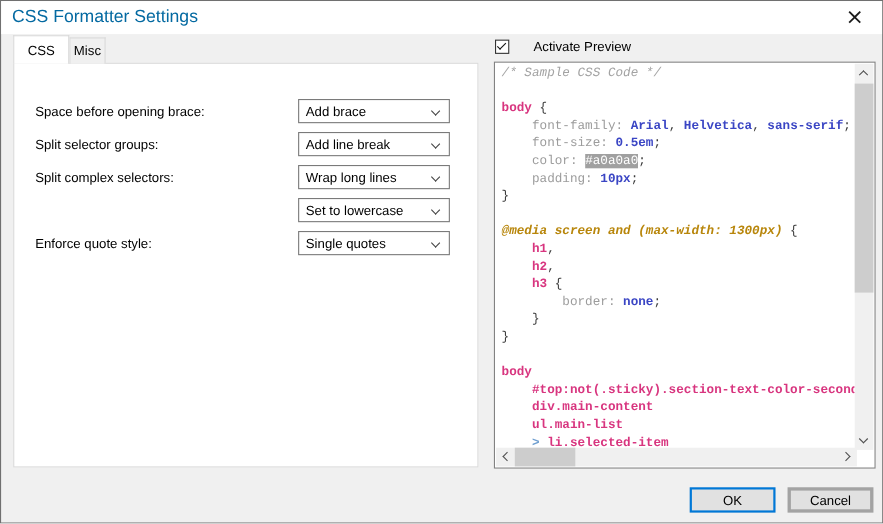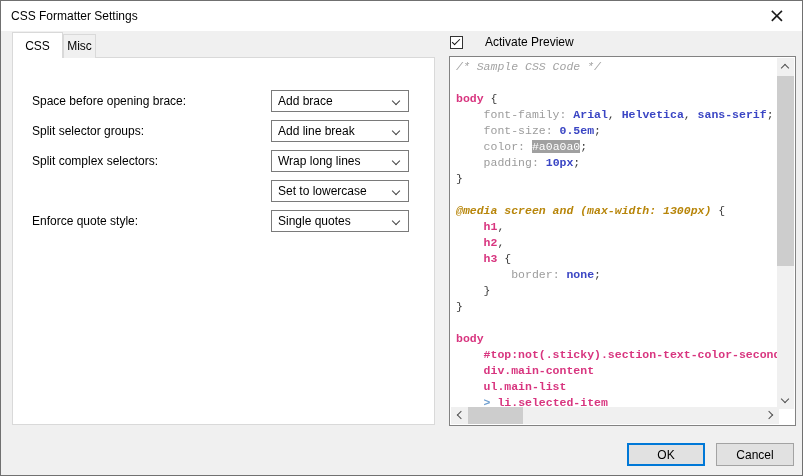--- a/index.html
+++ b/index.html
@@ -4,21 +4,21 @@
 <style>
   html,body{margin:0;padding:0;background:#fff;}
   *{box-sizing:border-box;}
   .dialog{
     position:relative;width:803px;height:476px;
     background:#f0f0f0;border:1px solid #707070;
     font-family:"Liberation Sans",sans-serif;color:#000;overflow:hidden;
   }
   
   .titlebar{position:absolute;left:0;top:0;width:100%;height:30px;background:#ffffff;}
-  .title{position:absolute;left:10px;top:0;line-height:30px;font-size:12px;color:#000000;}
+  .title{position:absolute;left:10px;top:0;line-height:30px;font-size:16px;color:#0369a1;}
   .close-btn{
     position:absolute;right:6px;top:0;width:38px;height:29px;border:0;background:transparent;
     font-size:20px;line-height:29px;color:#1a1a1a;cursor:pointer;text-align:center;padding:0;
     font-family:"DejaVu Sans",sans-serif;
   }
   
   .tabs{position:absolute;left:11px;top:31px;height:26px;display:flex;align-items:flex-end;z-index:2;}
   .tab{font-size:12px;text-align:center;border:1px solid #d9d9d9;border-bottom:none;cursor:pointer;}
   .tab.active{width:51px;height:26px;background:#fff;line-height:26px;position:relative;z-index:3;}
   .tab.inactive{width:33px;height:24px;background:#f0f0f0;line-height:23px;}
@@ -77,21 +77,21 @@
   .arr-up{top:0;left:0;}
   .arr-down{bottom:0;left:0;}
   .arr-left{left:0;top:0;}
   .arr-right{right:0;top:0;}
   
   .btn{
     position:absolute;top:442px;width:78px;height:23px;background:#e1e1e1;
     font-size:12px;font-family:"Liberation Sans",sans-serif;cursor:pointer;padding:0;
   }
   .btn-ok{left:626px;border:2px solid #0078d7;}
-  .btn-cancel{left:715px;border:1px solid #a3a3a3;}
+  .btn-cancel{left:715px;border:3px solid #a3a3a3;}
 </style>
 </head>
 <body>
 
 <div class="dialog">
 
   <div class="titlebar">
     <span class="title">CSS Formatter Settings</span>
     <button class="close-btn"><span>×</span></button>
   </div>

